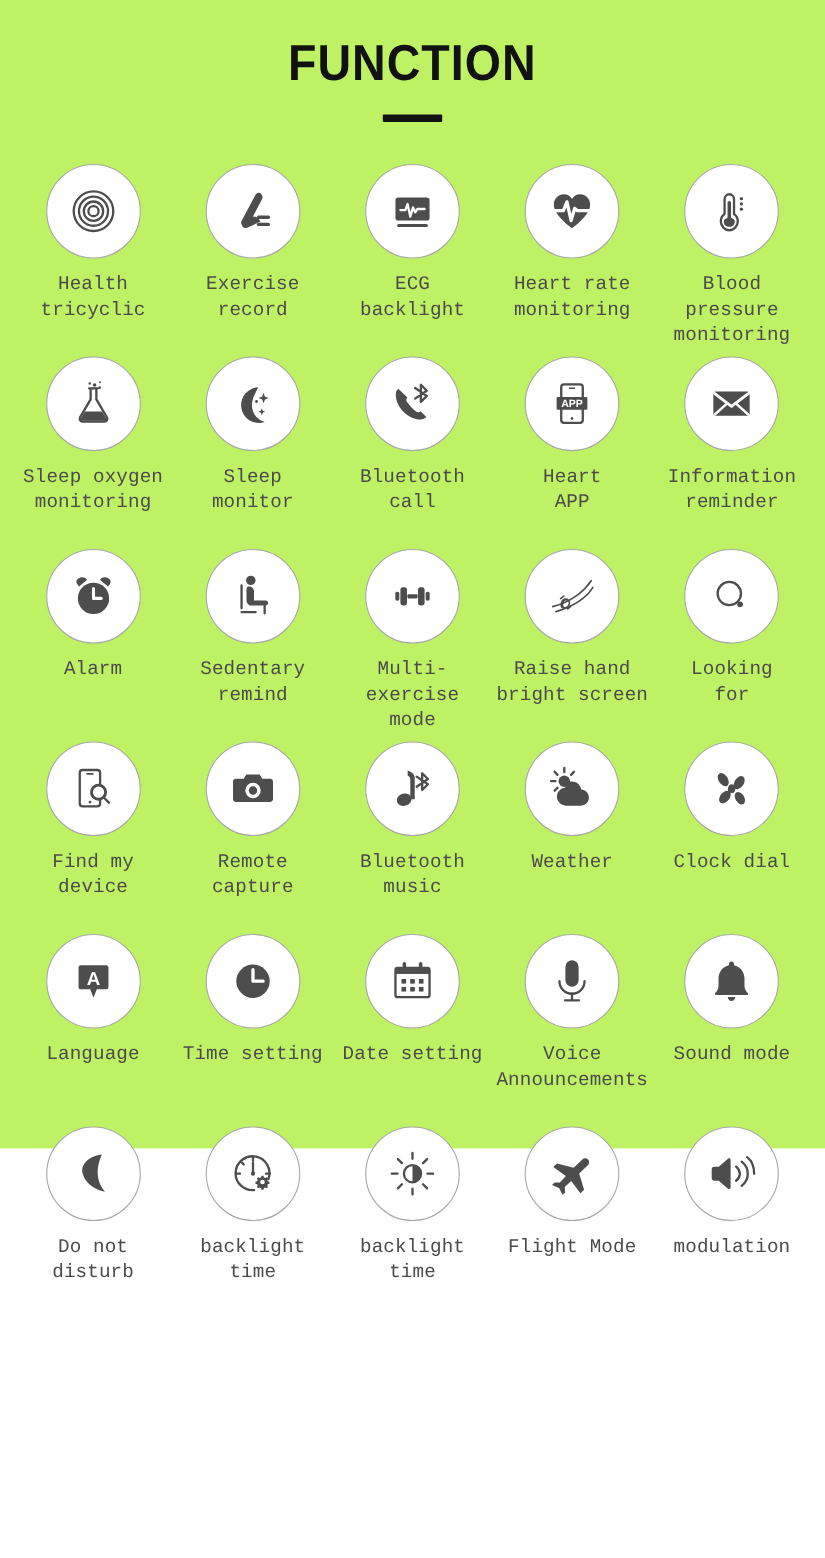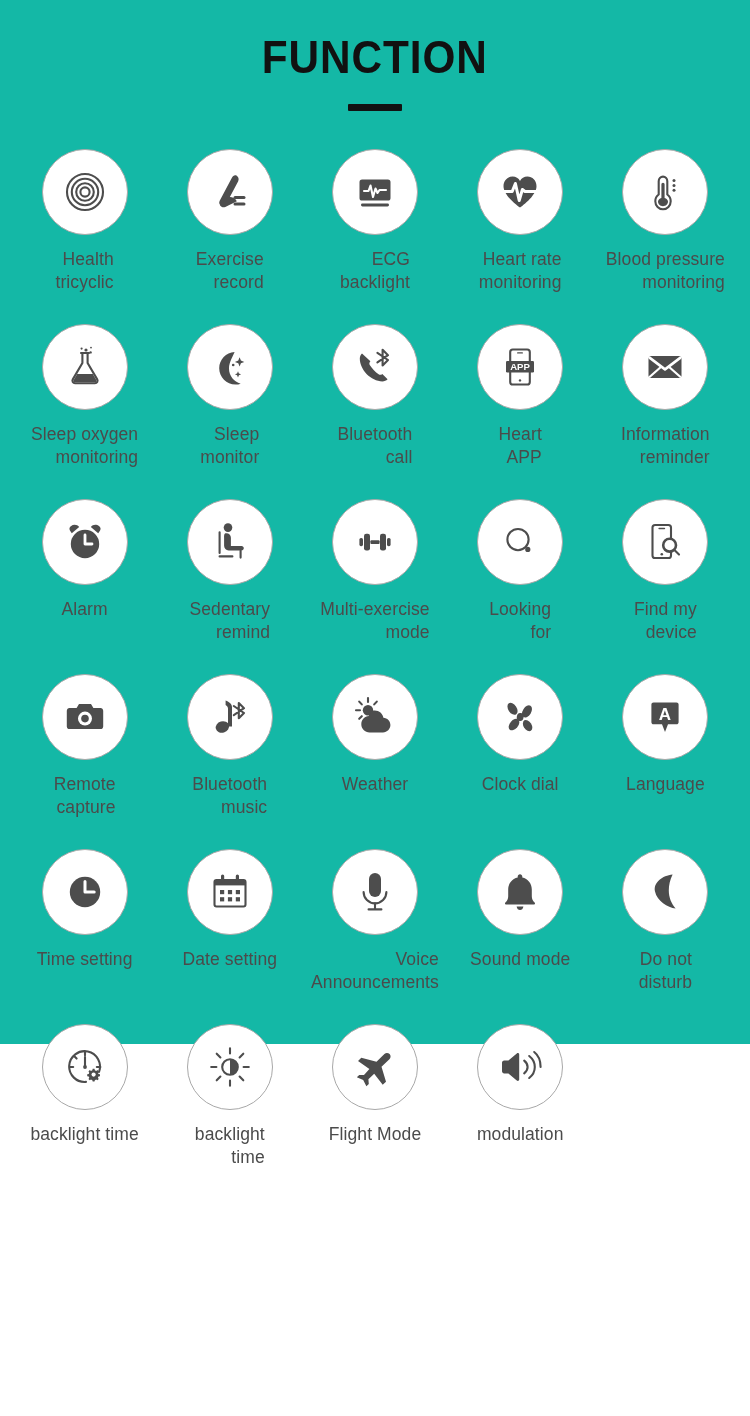--- a/index.html
+++ b/index.html
@@ -11,21 +11,21 @@
   body {
     width: 750px;
     height: 1416px;
     position: relative;
     font-family: "Liberation Sans", "DejaVu Sans", sans-serif;
     overflow: hidden;
   }
   .page {
     width: 750px;
     height: 1044px;
-    background: #14b8a6;
+    background: #bef264;
     position: relative;
   }
 
   
   .header {
     padding-top: 34px;
     text-align: center;
   }
   .title {
     font-size: 46px;
@@ -79,22 +79,22 @@
   .circle svg {
     display: block;
     width: 48px;
     height: 48px;
   }
   .label {
     margin-top: 13px;
     font-size: 17.5px;
     line-height: 1.32;
     color: #4b4b4b;
-    text-align: right;
-    font-family: Liberation Sans, sans-serif;
+    text-align: center;
+    font-family: Liberation Mono, monospace;
     letter-spacing: 0.1px;
     white-space: pre-line;
     max-width: 150px;
   }
   .label.wide {
     max-width: 170px;
   }
 
   
   .ico-stroke {
@@ -302,20 +302,34 @@
               <rect class="ico-fill" x="8.4" y="20.0" width="3.6" height="8.2" rx="1.6"></rect>
               <rect class="ico-fill" x="13.0" y="15.8" width="6.0" height="16.6" rx="2.2"></rect>
               <rect class="ico-fill" x="19.4" y="22.2" width="9.2" height="3.8" rx="1.0"></rect>
               <rect class="ico-fill" x="29.0" y="15.8" width="6.0" height="16.6" rx="2.2"></rect>
               <rect class="ico-fill" x="36.0" y="20.0" width="3.6" height="8.2" rx="1.6"></rect>
             </svg>
           </span>
         </div>
         <div class="label wide">Multi-exercise
 mode</div>
+      </div>
+      <div class="cell">
+        <div class="circle">
+          <span style="display: flex;">
+            <svg viewBox="0 0 48 48">
+              <path class="ico-thin" stroke-width="1.7" d="M6.5 33.5 C14 31.5 22 28.0 29.5 22.5 C34 19.2 38 15.0 41.5 10.0"></path>
+              <path class="ico-thin" stroke-width="1.7" d="M9.5 38.0 C18 35.5 27 31.5 34 26.0 C38 23.0 41 19.5 43.0 16.0"></path>
+              <path class="ico-fill" d="M14.8 27.4 C16.7 25.6 19.4 25.4 21.1 26.9 C22.8 28.4 22.9 31.1 21.2 33.3 C19.5 35.5 16.7 36.2 14.9 34.9 C13.1 33.6 12.9 31.0 14.8 27.4 Z M16.9 28.6 C15.7 30.9 15.7 32.8 16.7 33.5 C17.7 34.2 19.3 33.6 20.3 32.2 C21.3 30.8 21.2 29.2 20.2 28.4 C19.2 27.6 17.9 27.7 16.9 28.6 Z"></path>
+              <path class="ico-thin" stroke-width="1.6" d="M13.6 26.2 L16.6 24.0 M20.0 35.6 L22.6 33.4"></path>
+            </svg>
+          </span>
+        </div>
+        <div class="label wide">Raise hand
+bright screen</div>
       </div>
       <div class="cell">
         <div class="circle">
           <span style="display: flex;">
             <svg viewBox="0 0 48 48">
               <circle class="ico-stroke" stroke-width="4.4" cx="22.0" cy="21.6" r="10.6"></circle>
               <circle class="ico-fill" cx="31.8" cy="31.4" r="2.6"></circle>
             </svg>
           </span>
         </div>

